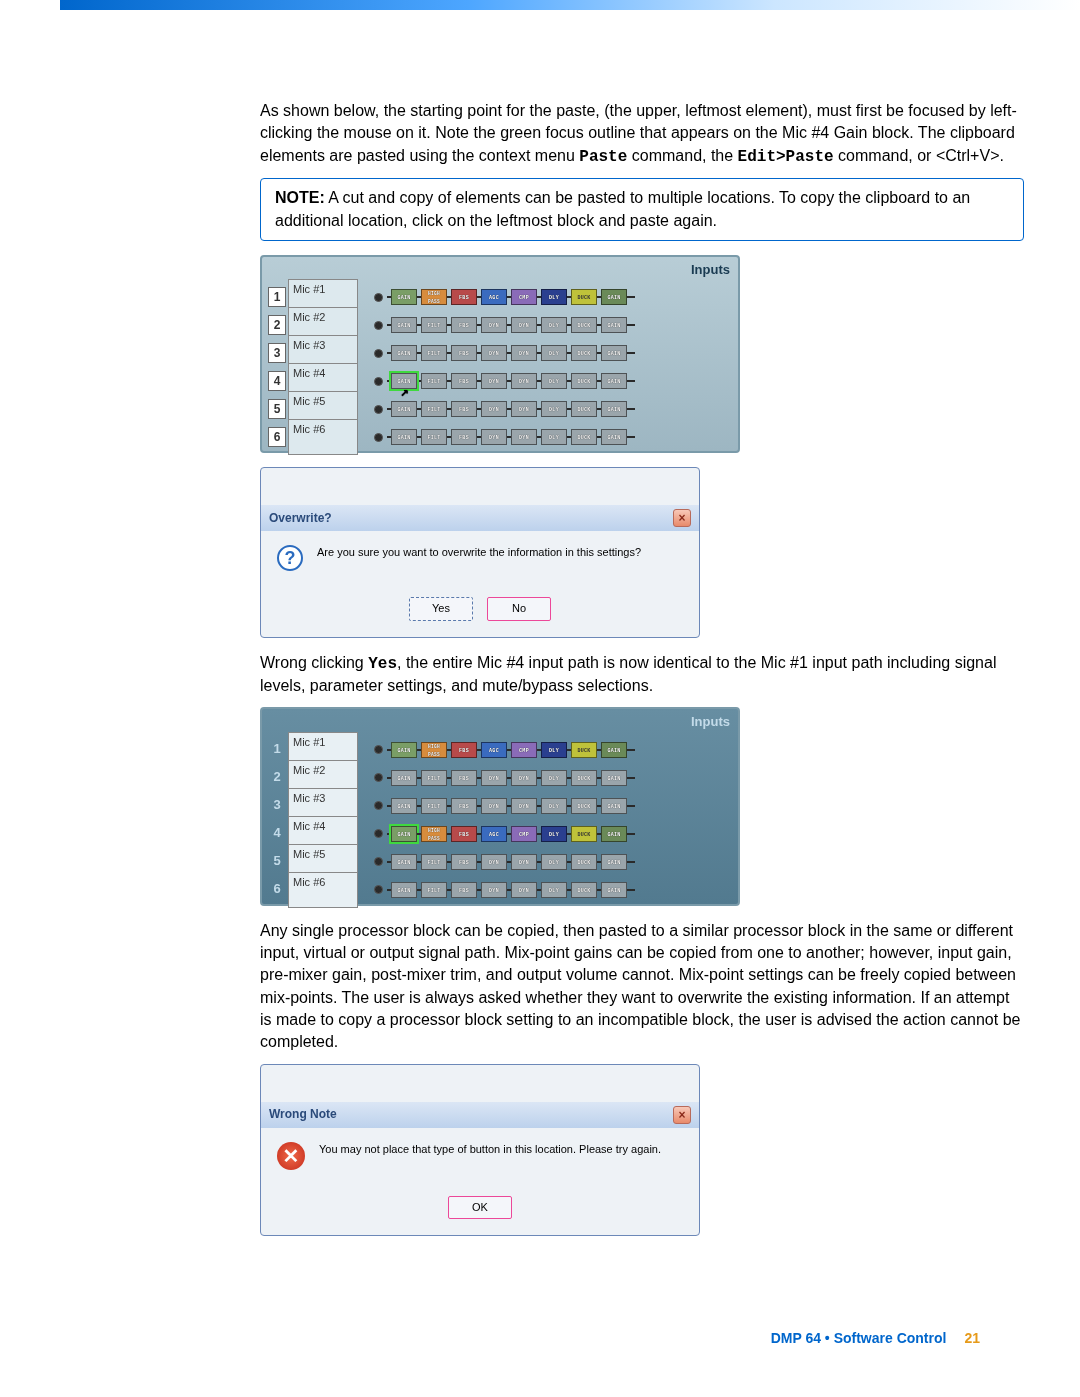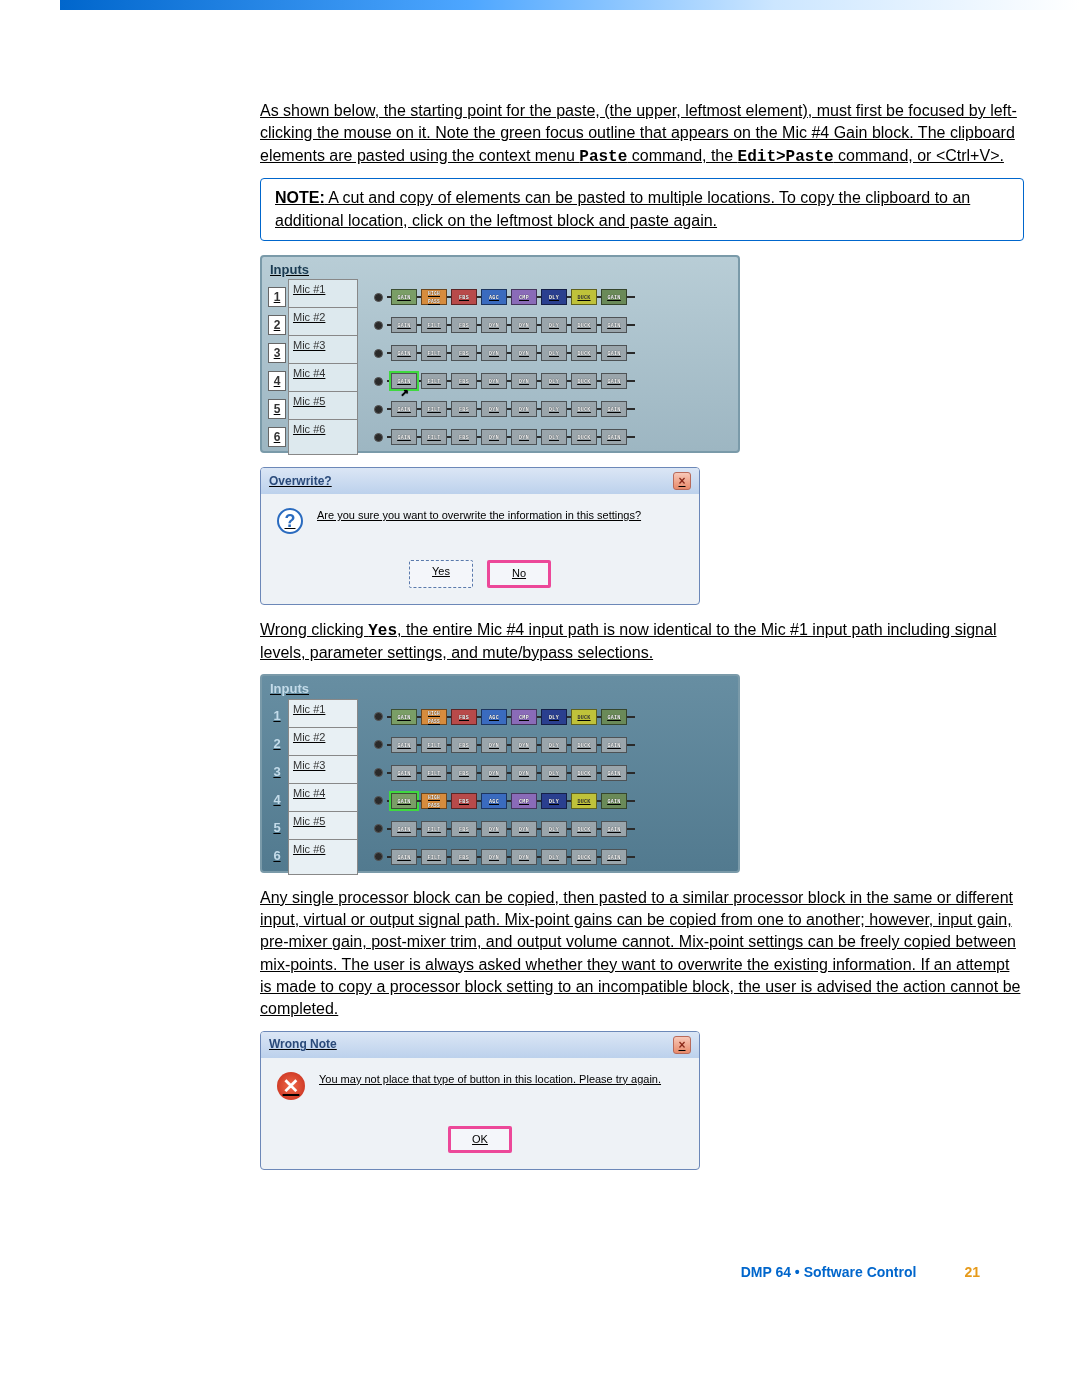--- a/index.html
+++ b/index.html
@@ -1,27 +1,27 @@
 <!DOCTYPE html>
 <html><head>
 <meta charset="utf-8">
 <style>
   * { box-sizing: border-box; margin: 0; padding: 0; }
   body { font-family: Arial, Helvetica, sans-serif; background: #fff; width: 1080px; }
   .topbar { height: 10px; background: linear-gradient(to right, #0066cc 0%, #4da6ff 40%, #cce6ff 70%, #fff 100%); margin-left: 60px; }
-  .page { padding: 90px 56px 40px 260px; line-height: 1.4; font-size: 16px; color: #000; text-decoration: underline; }
+  .page { padding: 90px 56px 40px 260px; line-height: 1.4; font-size: 16px; color: #000; }
   .page p { margin-bottom: 10px; }
   .mono { font-family: "Courier New", monospace; font-weight: bold; }
   .bold { font-weight: bold; }
   .note-box { border: 1px solid #0066cc; border-radius: 4px; padding: 8px 14px; margin: 10px 0 14px 0; background: #fff; }
 
   
   .inputs-panel { border: 2px solid #7a9aa9; border-radius: 4px; background: linear-gradient(#b8cdd6 0%, #9db6c2 100%); width: 480px; margin: 8px 0 14px 0; font-size: 10px; }
   .inputs-panel.dark { background: linear-gradient(#678ea2 0%, #527a8f 100%); }
-  .inputs-head { font-weight: bold; font-size: 13px; color: #1a3b52; padding: 4px 8px; }
+  .inputs-head { font-weight: bold; font-size: 13px; color: #1a3b52; padding: 4px 8px; text-align: right; }
   .inputs-panel.dark .inputs-head { color: #c3dbe9; }
   .input-row { display: flex; align-items: center; height: 28px; padding: 2px 6px; gap: 2px; }
   .num-box { width: 18px; height: 20px; background: #fff; border: 1px solid #666; text-align: center; line-height: 18px; font-size: 12px; font-weight: bold; color: #333; }
   .inputs-panel.dark .num-box { background: transparent; border: none; color: #c3dbe9; font-size: 13px; }
   .label-box { width: 70px; height: 36px; background: #dde9ee; border: 1px solid #888; padding: 2px 4px; font-size: 11px; color: #333; }
   .inputs-panel.dark .label-box { background: #e8f0f4; }
   .conn { width: 9px; height: 9px; border-radius: 50%; background: #2a2a2a; margin: 0 4px; border: 1px solid #555; }
   .wire { flex: 0 0 4px; height: 2px; background: #2a2a2a; }
   .blocks { display: flex; align-items: center; margin-left: 10px; }
   .blk { width: 26px; height: 16px; font-size: 5px; color: #fff; text-align: center; line-height: 16px; font-family: "Courier New", monospace; font-weight: bold; letter-spacing: 0.3px; border: 1px solid rgba(0,0,0,0.5); text-shadow: 0 0 1px #000; }
@@ -33,30 +33,30 @@
   .blk.dly { background: #2a3f8f; }
   .blk.duck { background: #bfc23a; color: #333; text-shadow: none; }
   .blk.gain2 { background: #6a8a58; }
   .blk.grey { background: #9aa5ab; color: #fff; }
   .blk.focus { outline: 2px solid #3fd93f; outline-offset: 0; }
   .cursor { position: relative; }
   .cursor::after { content: "↖"; position: absolute; top: 10px; left: 8px; font-size: 14px; color: #000; transform: scaleX(-1); }
 
   
   .dlg { border: 1px solid #6c88b8; border-radius: 4px; width: 440px; margin: 8px 0 14px 0; font-size: 11px; background: #eef2f6; overflow: hidden; }
-  .dlg-title { background: linear-gradient(#dbe6f5, #bcd1ec); padding: 4px 8px; font-weight: bold; color: #2a4a7a; display: flex; justify-content: space-between; align-items: center; font-size: 12px; }
+  .dlg-title { background: linear-gradient(#dbe6f5, #bcd1ec); padding: 4px 8px; font-weight: bold; color: #2a4a7a; display: flex; justify-content: space-between; align-items: center; font-size: 12px; margin-top: 37px; }
   .dlg-close { width: 18px; height: 18px; border: 1px solid #b86a5a; border-radius: 3px; background: linear-gradient(#f8c8b8,#e88a6a); color: #8a2a1a; font-weight: bold; text-align: center; line-height: 16px; font-size: 12px; }
   .dlg-body { padding: 14px 16px 16px 16px; display: flex; align-items: flex-start; gap: 14px; flex-wrap: wrap; }
   .dlg-btns { width: 100%; display: flex; justify-content: center; gap: 14px; margin-top: 12px; }
-  .dlg-btn { min-width: 64px; padding: 3px 14px; border: 3px solid #ec4899; border-radius: 2px; background: #f4f6fa; text-align: center; font-size: 11px; }
+  .dlg-btn { min-width: 64px; padding: 3px 14px; border: 1px solid #ec4899; border-radius: 2px; background: #f4f6fa; text-align: center; font-size: 11px; }
   .dlg-btn.dashed { border: 1px dashed #5a7aac; }
   .icon-q { width: 26px; height: 26px; border: 2px solid #2a6bbf; border-radius: 50%; color: #2a6bbf; font-weight: bold; font-size: 18px; text-align: center; line-height: 22px; background: #fff; }
   .icon-x { width: 28px; height: 28px; border-radius: 50%; background: radial-gradient(#f06a4a,#c42a1a); color: #fff; font-weight: bold; font-size: 20px; text-align: center; line-height: 28px; }
 
-  .footer { display: flex; justify-content: flex-end; gap: 48px; padding: 40px 100px 20px 0; font-size: 14px; }
+  .footer { display: flex; justify-content: flex-end; gap: 18px; padding: 40px 100px 20px 0; font-size: 14px; }
   .footer .sec { color: #0066cc; font-weight: bold; }
   .footer .pg { color: #e69a1a; font-weight: bold; }
 </style>
 </head>
 <body>
 
 <div class="topbar"></div>
 
 <div class="page">
 

